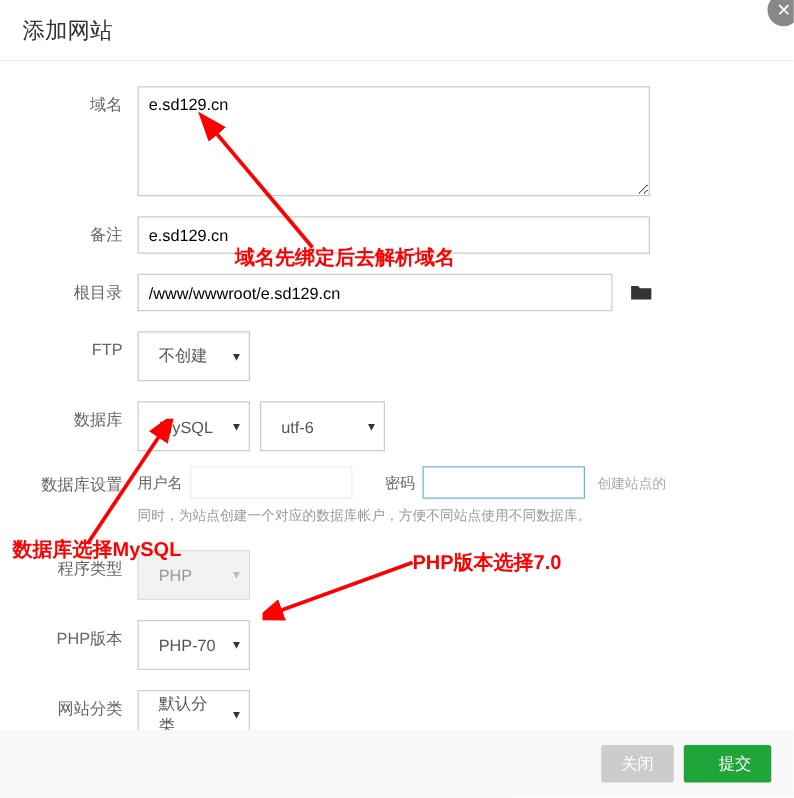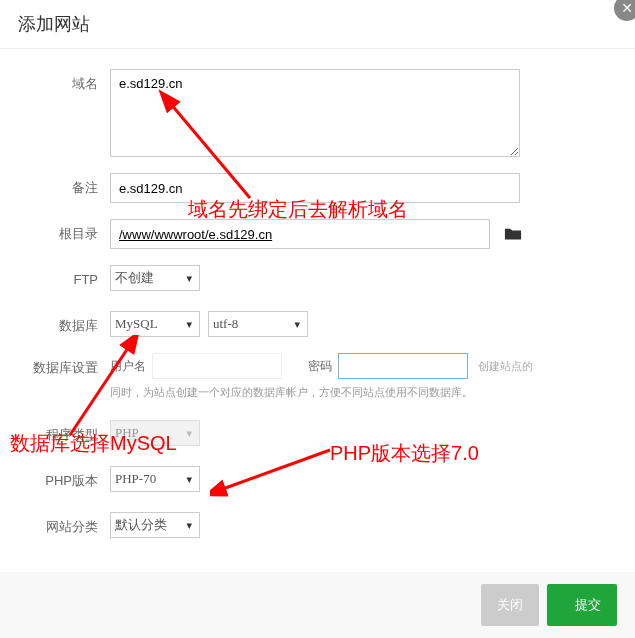--- a/index.html
+++ b/index.html
@@ -7,40 +7,40 @@
   .header { padding: 12px 18px; border-bottom: 1px solid #eee; font-size: 18px; color: #333; }
   .close-top { position: absolute; top: -5px; right: -5px; width: 26px; height: 26px; border-radius: 50%; background: #888; color: #fff; display: flex; align-items: center; justify-content: center; font-size: 14px; cursor: pointer; }
   .body { padding: 20px 30px 10px 10px; }
   .row { display: flex; align-items: flex-start; margin-bottom: 16px; }
   .row-compact { margin-bottom: 12px; }
   .label { width: 100px; text-align: right; padding-right: 12px; font-size: 13px; color: #666; line-height: 30px; flex-shrink: 0; }
   .field { flex: 1; display: flex; align-items: center; flex-wrap: wrap; gap: 8px; }
   textarea { width: 410px; height: 88px; border: 1px solid #ccc; padding: 6px 8px; font-family: inherit; font-size: 13px; resize: both; }
   input[type="text"], .text-input { height: 30px; border: 1px solid #ccc; padding: 0 8px; font-family: inherit; font-size: 13px; }
   .w-full { width: 410px; }
-  .w-380 { width: 380px; text-decoration: underline; }
-  select, .select { height: 26px; border: 1px solid #ccc; padding: 0 24px 0 4px; font-family: Liberation Serif, serif; font-size: 13px; background: #fff; appearance: none; position: relative; display: inline-flex; align-items: center; }
+  .w-380 { width: 380px; }
+  select, .select { height: 40px; border: 1px solid #ccc; padding: 0 24px 0 16px; font-family: Liberation Sans, sans-serif; font-size: 13px; background: #fff; appearance: none; position: relative; display: inline-flex; align-items: center; }
   .select-wrap { position: relative; display: inline-block; }
   .select-wrap::after { content: "▾"; position: absolute; right: 8px; top: 50%; transform: translateY(-50%); pointer-events: none; color: #333; font-size: 11px; }
   .select-disabled { background: #f2f2f2; color: #999; border: 1px solid #ddd; }
   .select-disabled-wrap::after { color: #bbb; }
   .w-90 { width: 90px; }
   .w-100 { width: 100px; }
   .folder-icon { width: 18px; height: 14px; display: inline-block; margin-left: 6px; }
   .folder-icon svg { display: block; }
   .db-user-pass { display: flex; align-items: center; gap: 6px; font-size: 12px; }
   .db-user-pass .lab { color: #666; font-size: 12px; }
   .db-user-pass input { height: 26px; font-size: 12px; }
   .hint { font-size: 11px; color: #aaa; margin-left: 4px; }
   .helptext { font-size: 11px; color: #999; margin-top: 4px; }
   .footer { position: absolute; bottom: 0; left: 0; right: 0; padding: 12px 18px; background: #f8f8f8; display: flex; justify-content: flex-end; gap: 8px; }
-  .btn { height: 42px; padding: 0 16px; border: none; border-radius: 2px; font-size: 13px; cursor: pointer; font-family: inherit; }
+  .btn { height: 30px; padding: 0 16px; border: none; border-radius: 2px; font-size: 13px; cursor: pointer; font-family: inherit; }
   .btn-cancel { background: #ccc; color: #fff; }
   .btn-submit { background: #20a53a; color: #fff; padding-left: 28px; }
-  .anno { position: absolute; color: #ff0000; font-size: 20px; font-weight: 400; pointer-events: none; }
+  .anno { position: absolute; color: #ff0000; font-size: 16px; font-weight: 700; pointer-events: none; }
   .arrow { position: absolute; pointer-events: none; }
 </style>
 </head>
 <body>
 
 <div class="close-top">✕</div>
 
 <div class="header">添加网站</div>
 
 <div class="body">
@@ -75,21 +75,21 @@
     <div class="label">FTP</div>
     <div class="field">
       <span class="select-wrap"><span class="select w-90">不创建</span></span>
     </div>
   </div>
 
   <div class="row row-compact">
     <div class="label">数据库</div>
     <div class="field">
       <span class="select-wrap"><span class="select w-90">MySQL</span></span>
-      <span class="select-wrap"><span class="select w-100">utf-8</span></span>
+      <span class="select-wrap"><span class="select w-100">utf-6</span></span>
     </div>
   </div>
 
   <div class="row row-compact">
     <div class="label">数据库设置</div>
     <div class="field" style="flex-direction:column; align-items:flex-start; gap:2px;">
       <div class="db-user-pass">
         <span class="lab">用户名</span>
         <input type="text" style="width: 130px; border: 1px solid rgb(238, 238, 238);" value="">
         <span class="lab" style="margin-left:20px;">密码</span>

